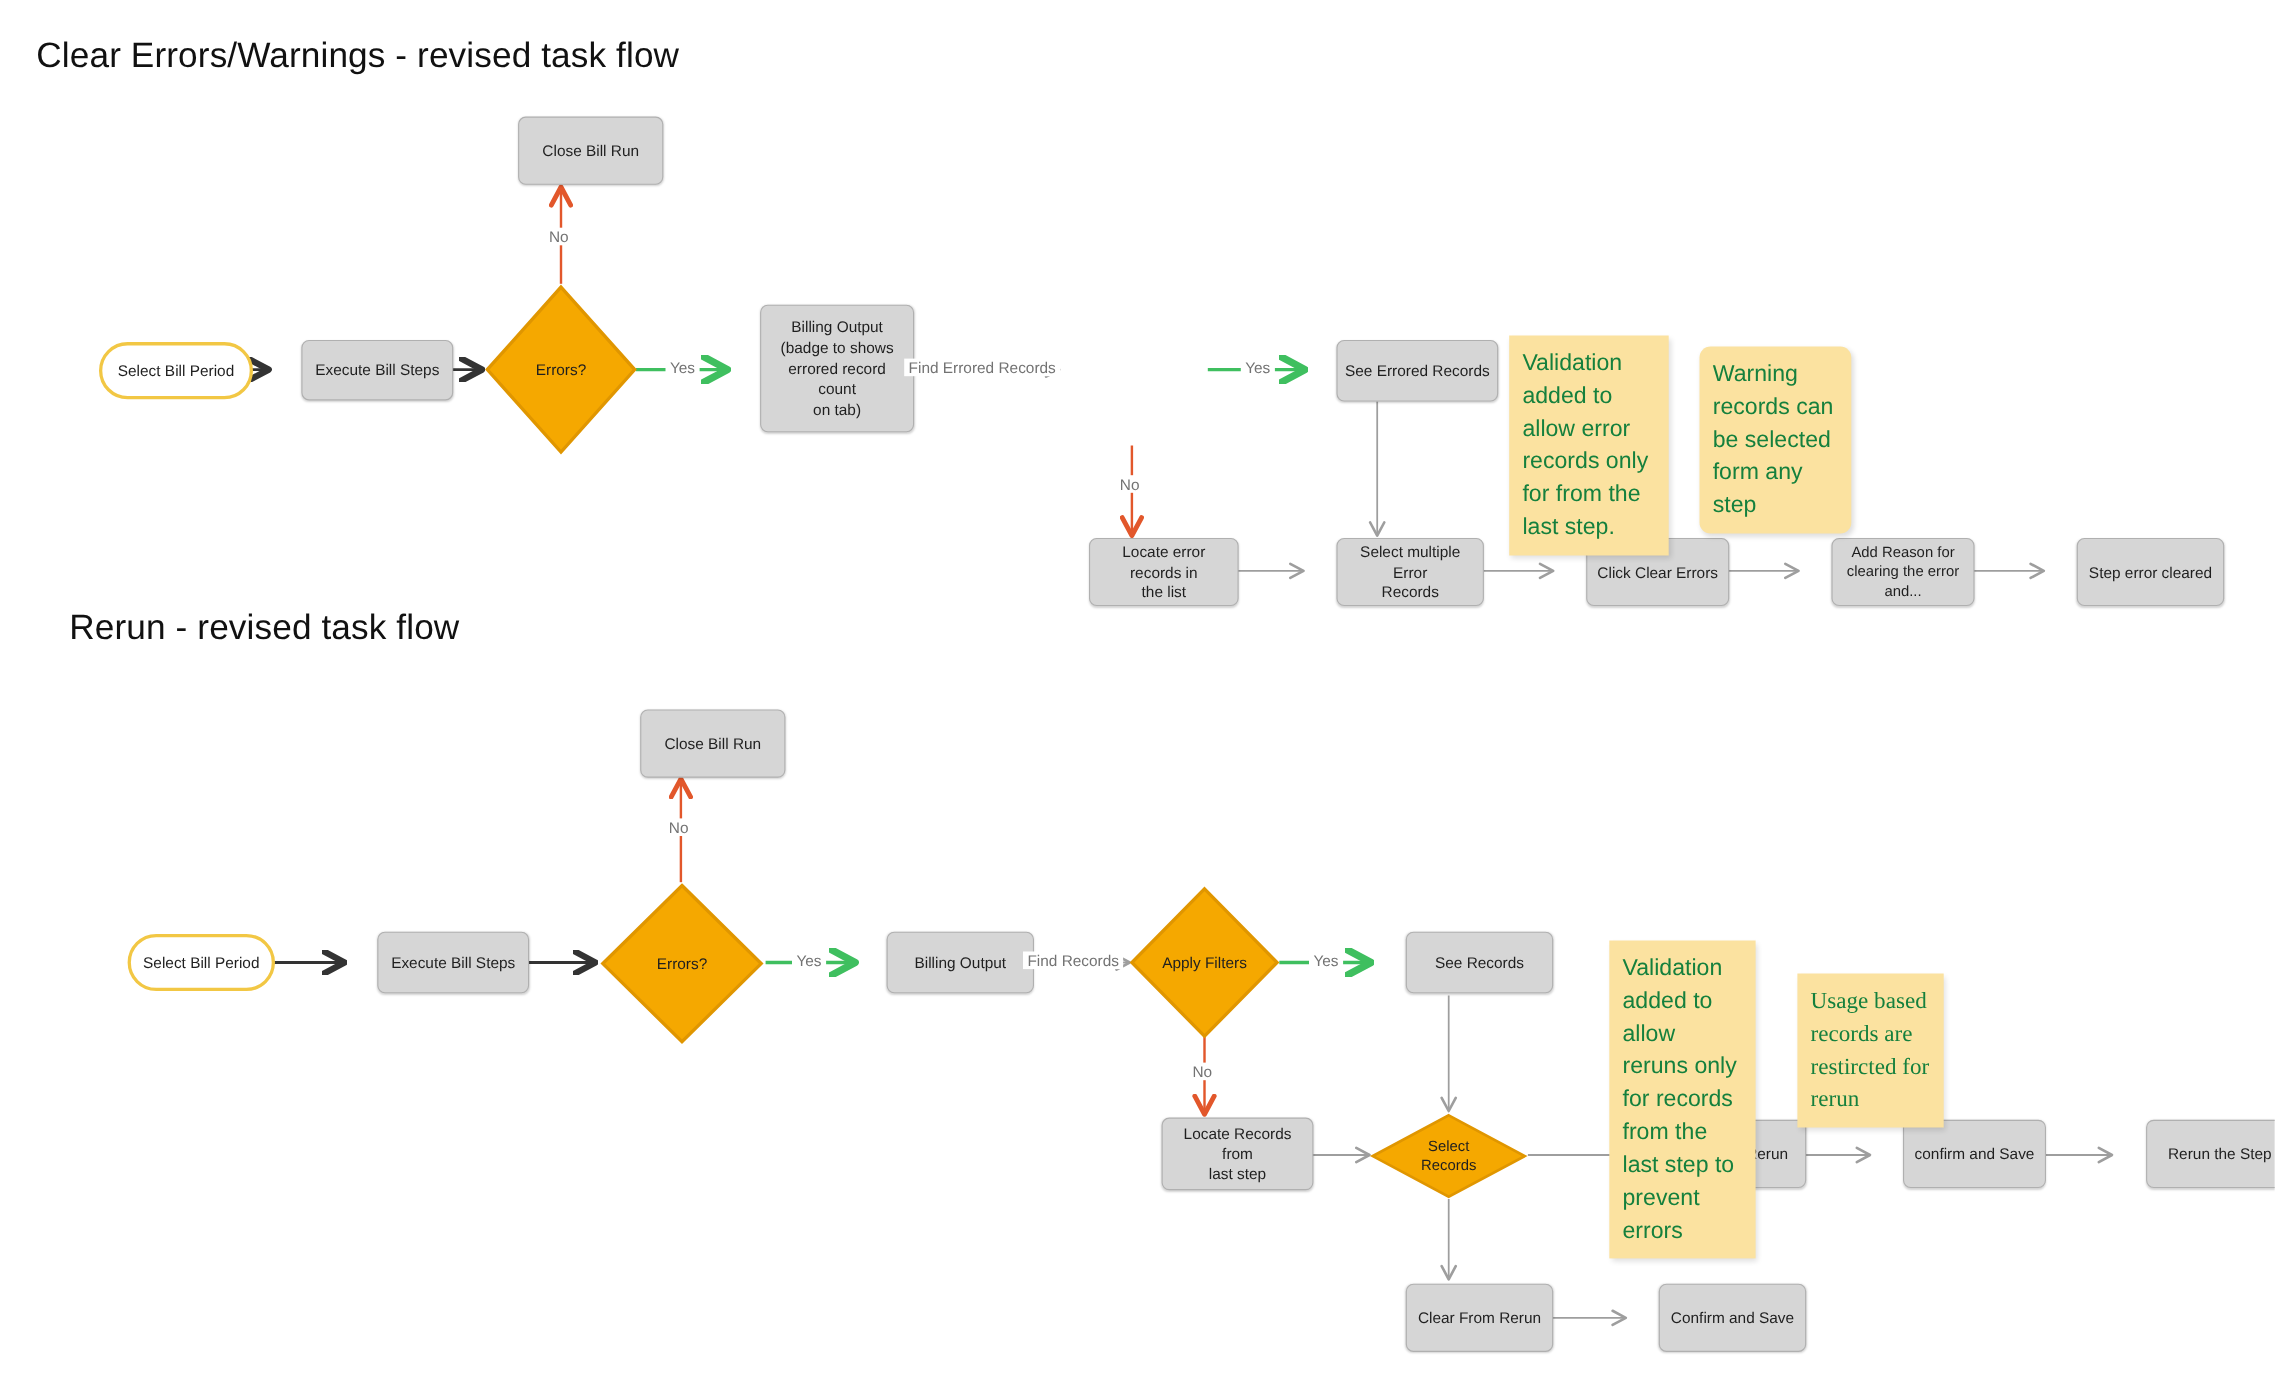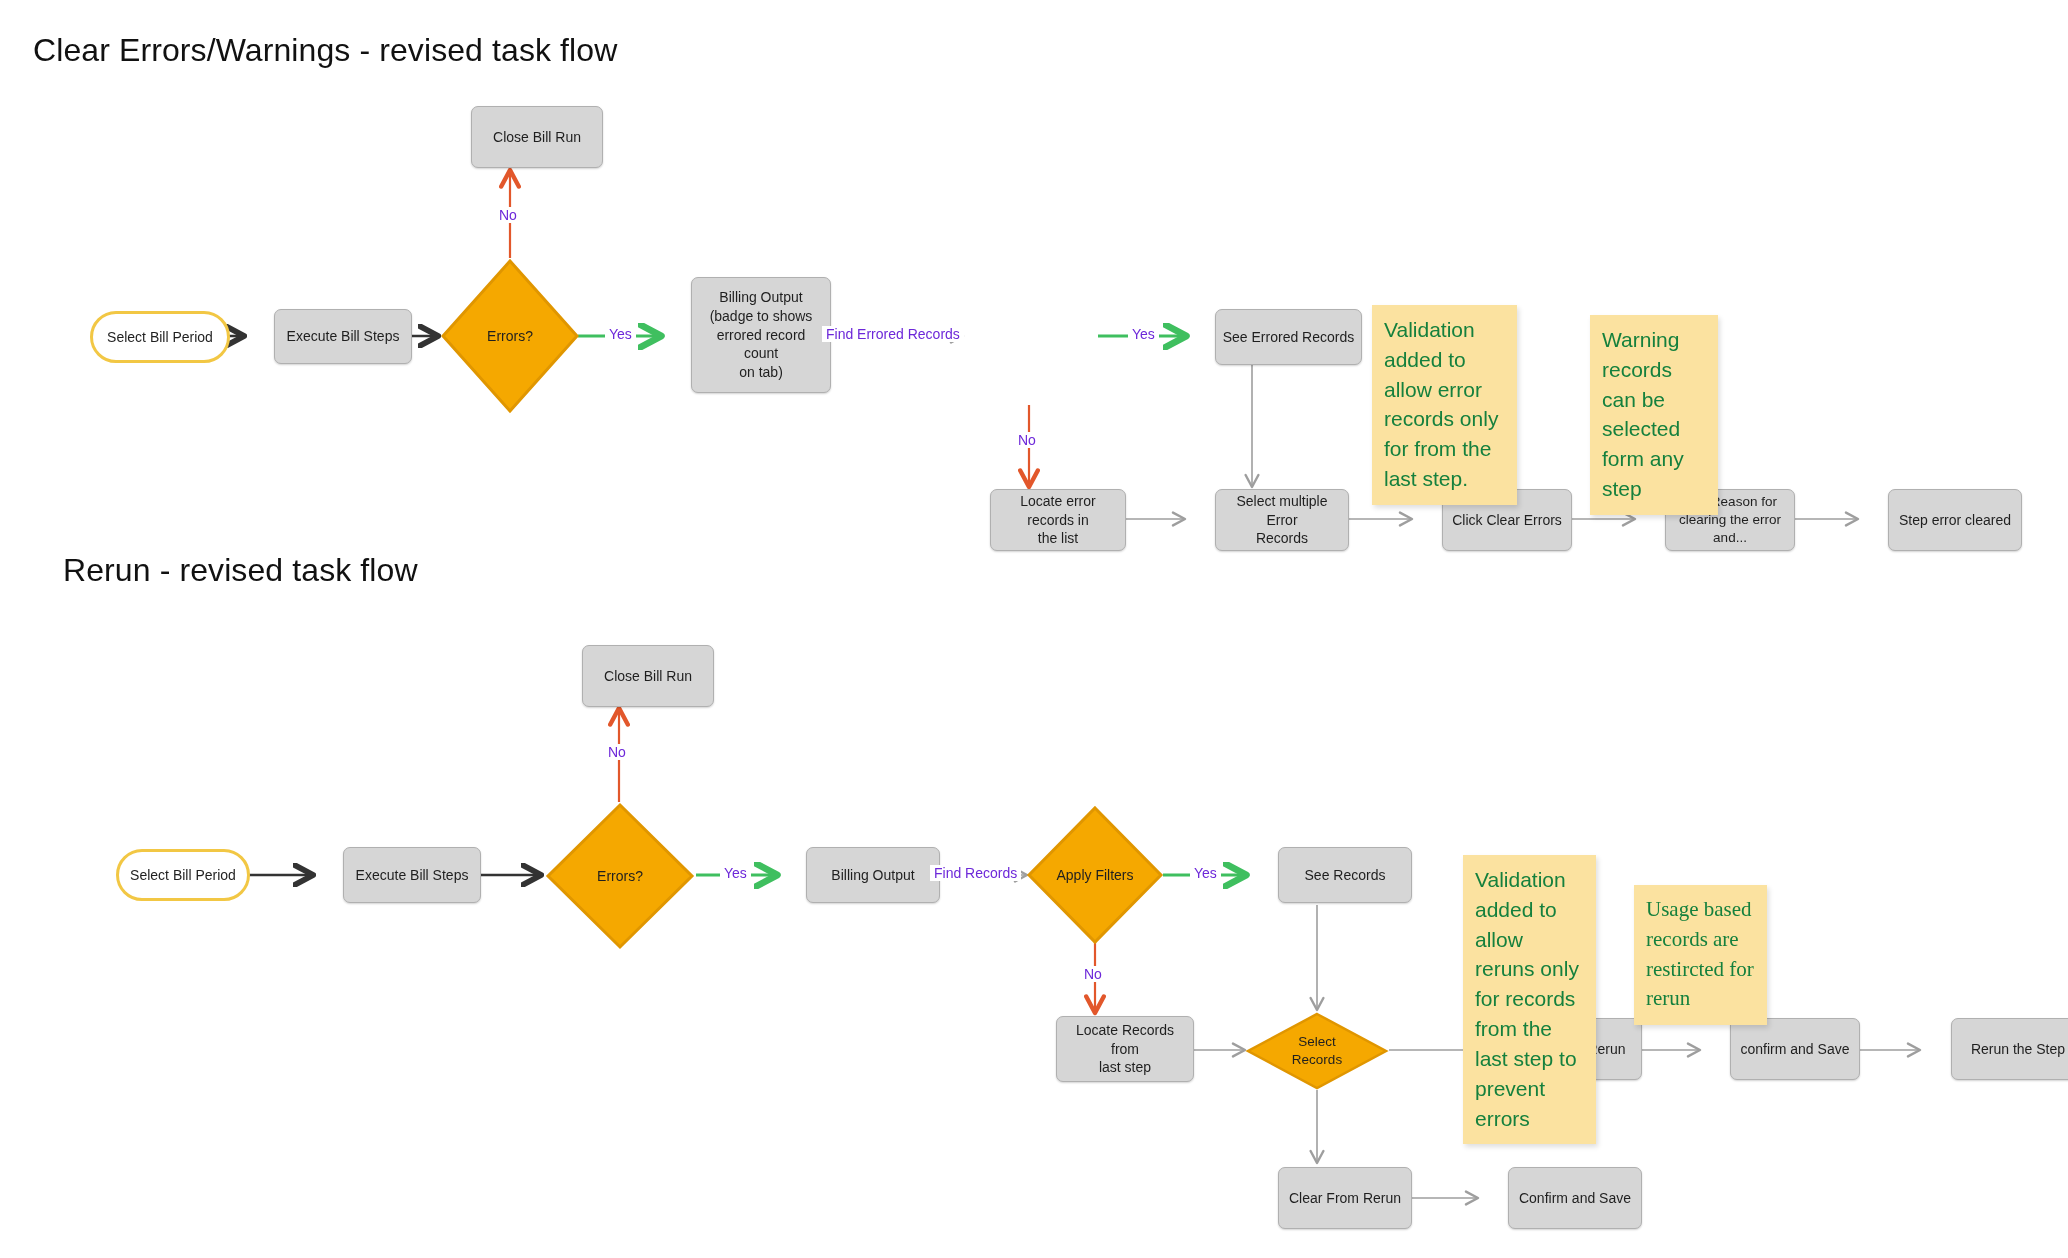--- a/index.html
+++ b/index.html
@@ -85,21 +85,21 @@
     position:absolute;
     left:0;top:0;
     width:2068px;
     height:1258px;
     pointer-events:none;
     overflow:visible;
   }
   .edge-label{
     position:absolute;
     font-size:14px;
-    color:#6d28d9;
+    color:#737373;
     background:#ffffff;
     padding:0 4px;
     white-space:nowrap;
   }
 </style>
 </head>
 <body>
 
 <div id="canvas">
 
@@ -208,21 +208,21 @@
 
   <div class="node process" style="left:1860px;top:489px;width:134px;height:62px;font-size:14px;">Step error cleared</div>
 
   <div class="edge-label" style="left:495px;top:207px;">No</div>
   <div class="edge-label" style="left:605px;top:326px;">Yes</div>
   <div class="edge-label" style="left:822px;top:326px;">Find Errored Records</div>
   <div class="edge-label" style="left:1128px;top:326px;">Yes</div>
   <div class="edge-label" style="left:1014px;top:432px;">No</div>
 
   <div class="note" style="left:1372px;top:305px;width:145px;">Validation added to allow error records only for from the last step.</div>
-  <div class="note" style="left:1590px;top:315px;width:128px;">Warning records can be selected form any step</div>
+  <div class="note" style="left:1545px;top:315px;width:138px;border-radius:10px;">Warning records can be selected form any step</div>
 
   <div class="flow-title" style="left:63px;top:552px;">Rerun - revised task flow</div>
 
   <div class="node terminator" style="left:88px;top:849px;width:134px;height:52px;font-size:14px;">Select Bill Period</div>
 
   <div class="node process" style="left:315px;top:847px;width:138px;height:56px;font-size:14px;">Execute Bill Steps</div>
 
   <div class="diamond-wrap" style="left:545px;top:802px;width:150px;height:148px;">
     <svg width="150" height="148" viewBox="0 0 150 148">
       <polygon points="75,3 147,74 75,145 3,74" fill="#F5A800" stroke="#E09600" stroke-width="3"></polygon>

